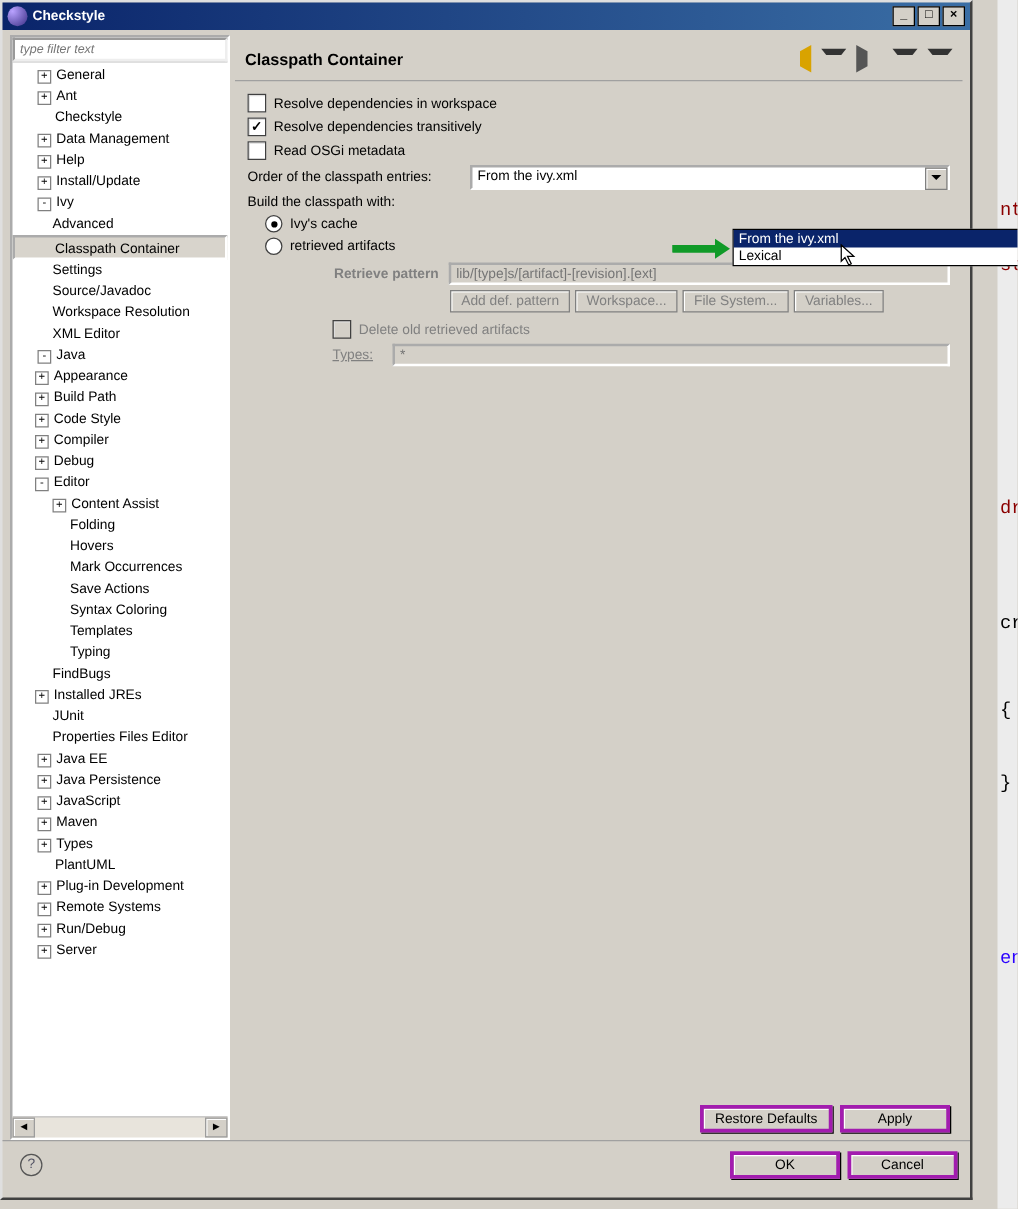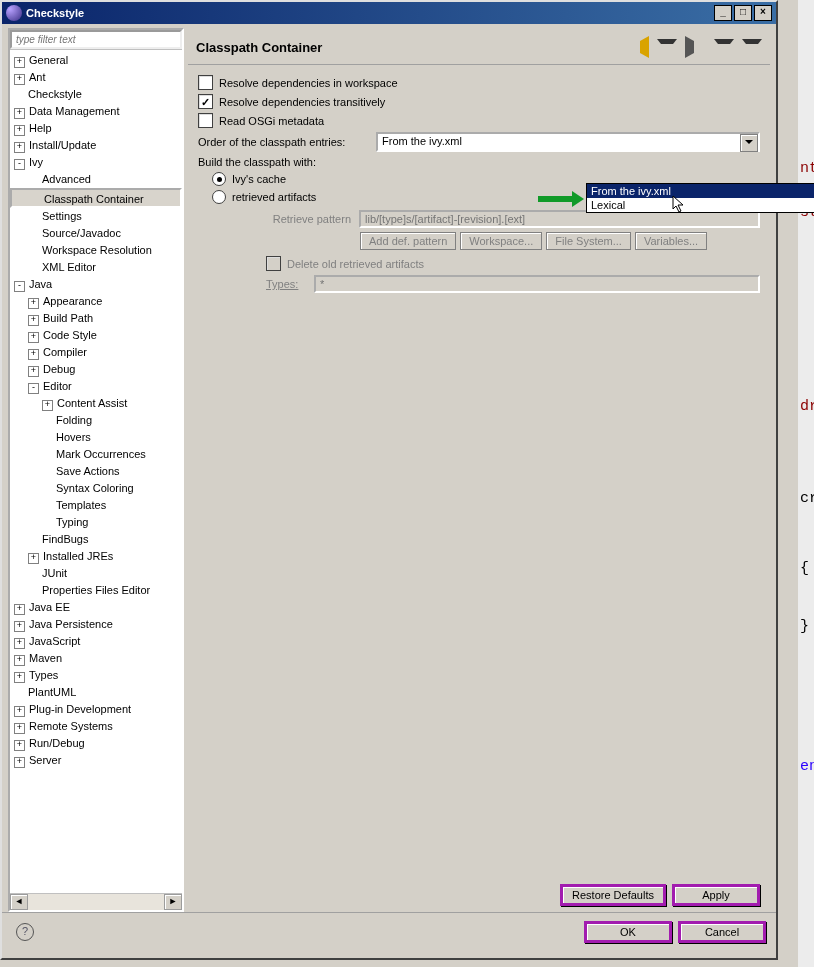--- a/index.html
+++ b/index.html
@@ -6,21 +6,21 @@
 .window{width:778px;height:960px;border:2px solid #404040;border-top-color:#dfdfdf;border-left-color:#dfdfdf;background:#d4d0c8;position:relative;box-sizing:border-box;}
 .titlebar{height:22px;background:linear-gradient(to right,#0a246a,#3a6ea5);color:#fff;display:flex;align-items:center;padding:0 4px;font-weight:700;}
 .titlebar .ticon{width:16px;height:16px;margin-right:4px;border-radius:50%;background:radial-gradient(circle at 4px 4px,#b9a2ff,#3a2e85);}
 .titlebar .spacer{flex:1;}
 .titlebar .wbtn{width:16px;height:14px;margin-left:2px;background:#d4d0c8;border:1px solid #000;font-size:10px;line-height:12px;text-align:center;color:#000;font-family:"Marlett","Arial";}
 .body{display:flex;height:888px;}
 .sidebar{width:172px;border:2px inset #fff;margin:4px 2px 0 6px;background:#fff;display:flex;flex-direction:column;}
 .filter{margin:0;border-bottom:1px solid #c0c0c0;}
 .filter input{width:100%;box-sizing:border-box;border:2px inset #eee;font-style:italic;color:#888;padding:2px 4px;font-size:10px;}
 .tree{flex:1;overflow:hidden;padding:2px 0;line-height:17px;}
-.tree .node{white-space:nowrap;padding-left:4px;}
+.tree .node{white-space:nowrap;padding-left:20px;}
 .tree .tw{display:inline-block;width:9px;height:9px;border:1px solid #808080;line-height:7px;text-align:center;font-size:9px;margin-right:4px;color:#000;background:#fff;}
 .tree .sp{display:inline-block;width:14px;}
 .tree .lbl{display:inline;}
 .tree .d1{padding-left:18px;}
 .tree .d2{padding-left:32px;}
 .tree .sel{background:#d8d4cc;}
 .sb{height:16px;background:#e8e4dc;border-top:1px solid #c0c0c0;display:flex;}
 .sb .arr{width:16px;height:14px;border:1px solid #9c9c9c;background:#d4d0c8;font-size:9px;text-align:center;line-height:12px;box-shadow:inset 1px 1px 0 #fff;}
 .sb .track{flex:1;}
 .content{flex:1;margin:4px 6px 0 2px;display:flex;flex-direction:column;}
@@ -32,21 +32,21 @@
 .arrow-fwd{width:0;height:0;border-top:5px solid transparent;border-bottom:5px solid transparent;border-left:9px solid #555;}
 .form{padding:10px 10px 0 10px;position:relative;}
 .row{display:flex;align-items:center;margin-bottom:4px;}
 .row.gap{margin-top:6px;}
 .chk{width:13px;height:13px;border:1px solid #404040;background:#fff;margin-right:6px;display:inline-flex;align-items:center;justify-content:center;box-shadow:inset 1px 1px 0 #ddd;}
 .chk.checked::after{content:"✓";font-size:11px;font-weight:700;color:#000;line-height:10px;}
 .chk.dis{background:#d4d0c8;}
 .rad{width:12px;height:12px;border:1px solid #404040;border-radius:50%;background:#fff;margin-right:6px;display:inline-flex;align-items:center;justify-content:center;}
 .rad.checked::after{content:"";width:5px;height:5px;border-radius:50%;background:#000;}
 .lblcol{width:178px;}
-.lblcol2{width:85px;text-align:right;padding-right:8px;}
+.lblcol2{width:85px;text-align:right;padding-right:8px;font-weight:bold;}
 .lblcol3{width:50px;text-align:right;padding-right:8px;}
 .txt{flex:1;border:2px inset #fff;background:#fff;padding:1px 4px;height:18px;box-sizing:border-box;font-size:11px;}
 .txt.dis{background:#d4d0c8;color:#808080;}
 .sel{flex:1;border:2px inset #fff;background:#fff;padding:1px 4px;height:20px;box-sizing:border-box;font-size:11px;position:relative;}
 .sel .dd{position:absolute;right:0;top:0;width:16px;height:16px;background:#d4d0c8;border:1px solid #808080;text-align:center;font-size:8px;line-height:14px;box-shadow:inset 1px 1px 0 #fff;}
 .sel .dd::after{content:"";display:inline-block;width:0;height:0;border-left:4px solid transparent;border-right:4px solid transparent;border-top:4px solid #000;vertical-align:middle;}
 .dropdown{position:absolute;background:#fff;border:1px solid #000;font-size:11px;z-index:20;left:398px;top:118px;width:368px;}
 .dropdown .opt{padding:1px 4px;}
 .dropdown .opt.high{background:#0a246a;color:#fff;}
 .btnrow{display:flex;gap:4px;margin-left:180px;margin-top:2px;margin-bottom:6px;}

